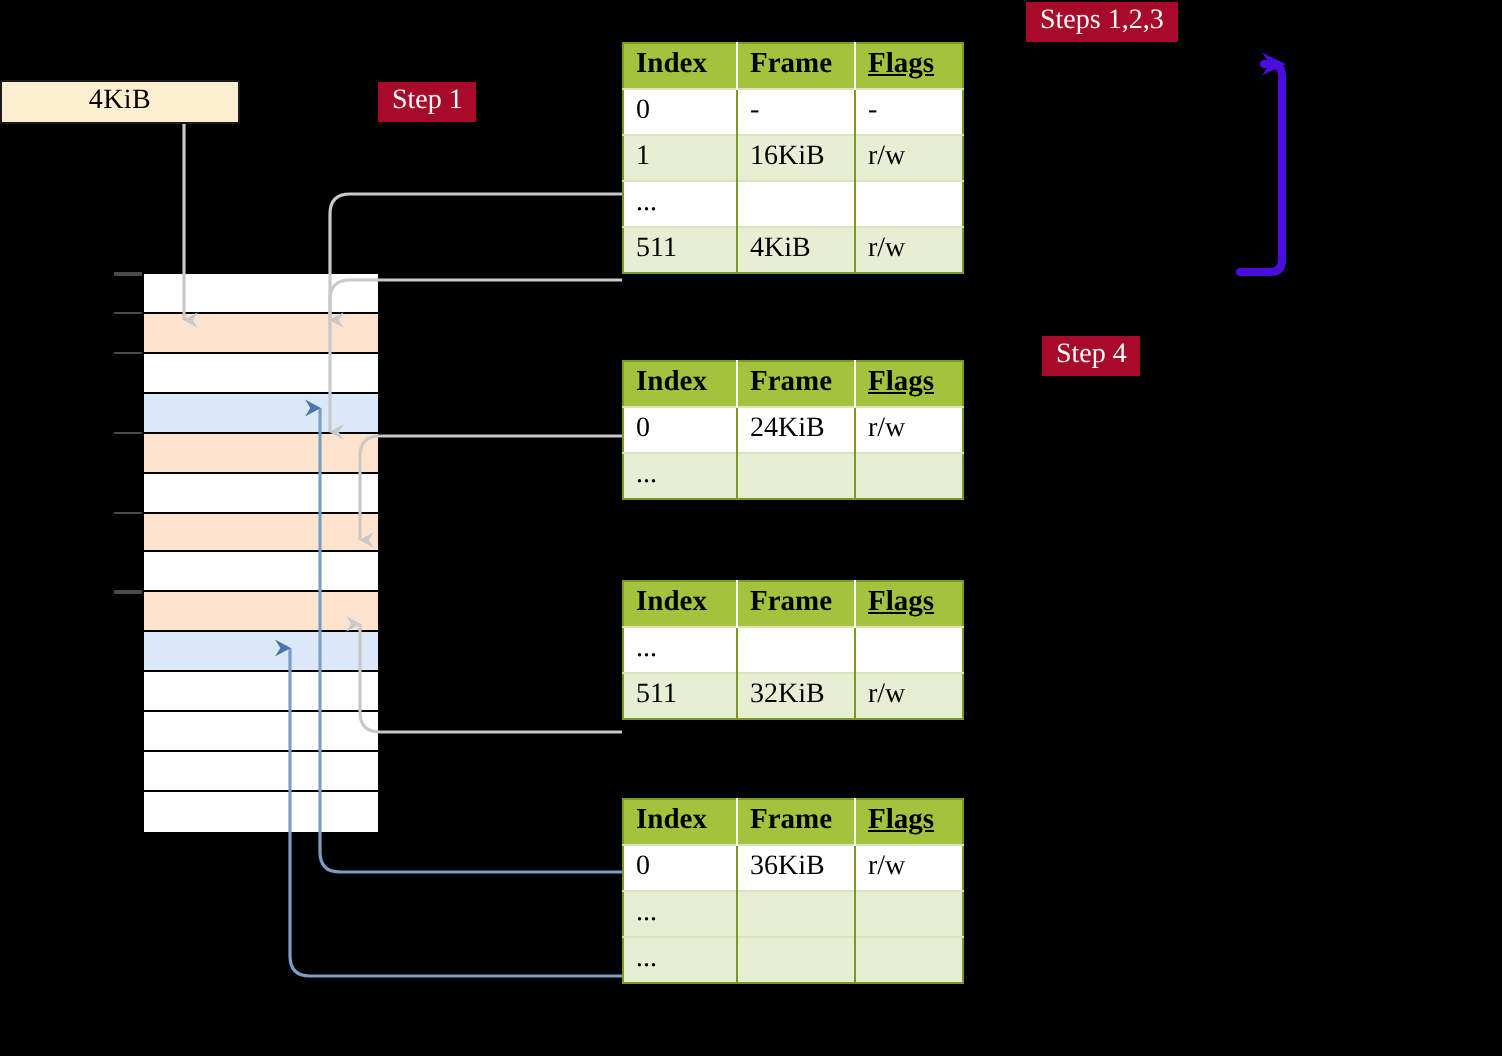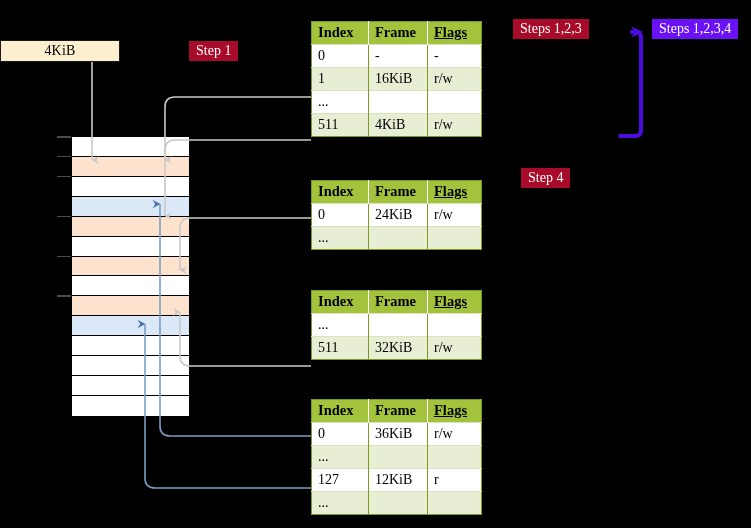--- a/index.html
+++ b/index.html
@@ -34,21 +34,21 @@
     position: absolute;
     color: #ffffff;
     font-size: 14px;
     padding: 1px 7px 2px 7px;
     white-space: nowrap;
     line-height: 17px;
   }
   .badge-red { background: #a80b2a; }
   .badge-blue { background: #6a11f5; }
   #badge-step0 { left: 189px; top: 41px; }
-  #badge-step123 { left: 513px; top: 19px; }
+  #badge-step123 { left: 513px; top: 1px; }
   #badge-step1234 { left: 652px; top: 19px; }
   #badge-step4 { left: 521px; top: 168px; }
 
   
   #grid {
     position: absolute;
     left: 71px; top: 136px;
     width: 119px; height: 279px;
     background: #ffffff;
     border: 1.5px solid #000000;
@@ -122,23 +122,20 @@
 
   <div class="memblock">
     <span>4KiB</span>
   </div>
 
   <div id="badge-step0" class="badge badge-red">
     <span>Step 1</span>
   </div>
   <div id="badge-step123" class="badge badge-red">
     <span>Steps 1,2,3</span>
-  </div>
-  <div id="badge-step1234" class="badge badge-blue">
-    <span>Steps 1,2,3,4</span>
   </div>
   <div id="badge-step4" class="badge badge-red">
     <span>Step 4</span>
   </div>
 
   <div id="grid">
       <div class="row fill-white" style="top: 0px; height: 19.9286px;"></div>
       <div class="row fill-orange" style="top: 19.9286px; height: 19.9286px;"></div>
       <div class="row fill-white" style="top: 39.8571px; height: 19.9286px;"></div>
       <div class="row fill-blue" style="top: 59.7857px; height: 19.9286px;"></div>
@@ -247,25 +244,20 @@
         <tr class="plain">
           <td class="c-index">0</td>
           <td class="c-frame">36KiB</td>
           <td class="c-flags">r/w</td>
         </tr>
         <tr class="alt">
           <td class="c-index">...</td>
           <td class="c-frame"></td>
           <td class="c-flags"></td>
         </tr>
-        <tr class="plain">
-          <td class="c-index">127</td>
-          <td class="c-frame">12KiB</td>
-          <td class="c-flags">r</td>
-        </tr>
         <tr class="alt">
           <td class="c-index">...</td>
           <td class="c-frame"></td>
           <td class="c-flags"></td>
         </tr>
       </tbody>
     </table>
 
   <svg id="wires">
     <defs>

